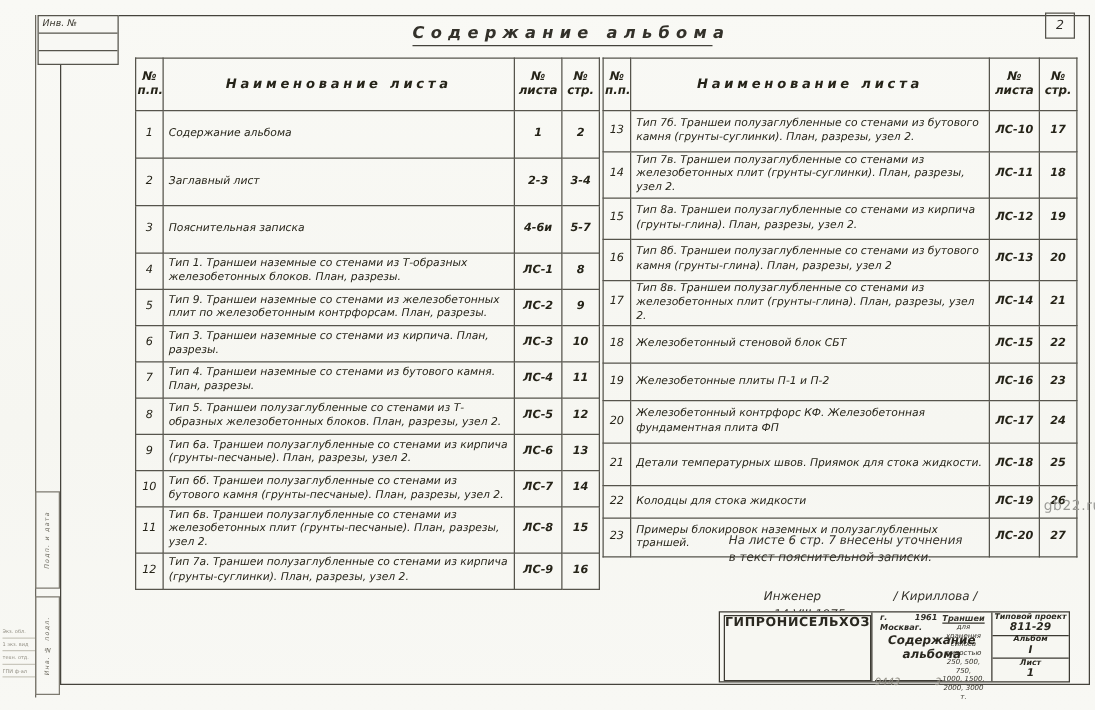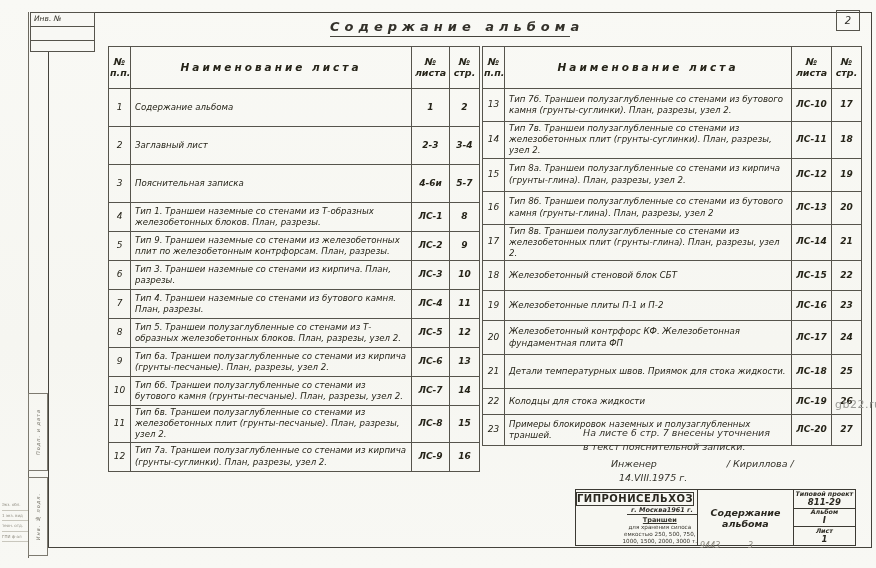--- a/index.html
+++ b/index.html
@@ -36,33 +36,33 @@
   .sheet-table thead tr{height:42px;}
   #left-table tbody tr{height:29px;}
   #left-table tbody tr:nth-child(-n+3){height:38px;}
   #right-table tbody tr{height:33px;}
   #right-table tbody tr:nth-child(6),#right-table tbody tr:nth-child(7){height:30px;}
   #right-table tbody tr:nth-child(8),#right-table tbody tr:nth-child(9){height:34px;}
   #right-table tbody tr:nth-child(10){height:26px;}
   #right-table tbody tr:nth-child(11){height:31px;}
   
   .note{position:absolute;left:583px;top:426px;width:270px;font-style:italic;font-size:9.5px;color:#34322a;line-height:1.45;}
-  .note .sig-row{display:flex;margin-top:3px;gap:12px;}
+  .note .sig-row{display:flex;margin-top:17px;}
   .note .role{margin-left:28px;}
   .note .sig{margin-left:58px;}
   .note .date{margin-left:36px;margin-top:1px;}
   
   .tblock{position:absolute;left:575px;top:489px;width:281px;height:57px;border:1.7px solid #3c3a33;
     display:flex;background:#f7f7f2;box-sizing:border-box;}
-  .tb-col1{width:122px;border-right:1.4px solid #3c3a33;box-sizing:border-box;display:flex;flex-direction:column;align-items:flex-end;}
+  .tb-col1{width:122px;border-right:1.4px solid #3c3a33;box-sizing:border-box;display:flex;flex-direction:row;}
   .org-box{border:1.4px solid #3c3a33;margin:2px 3px 0;text-align:center;font-size:10px;font-weight:bold;
     letter-spacing:0.5px;line-height:1.2;color:#2a2820;}
   .city-row{display:flex;justify-content:space-between;padding:0 4px;font-size:6.5px;font-style:italic;
     border-bottom:1px solid #3c3a33;font-weight:bold;}
-  .proj{flex:1;text-align:center;font-size:5.6px;line-height:1.25;color:#34322a;padding-top:1px;}
+  .proj{flex:1;text-align:center;font-size:5.6px;font-style:italic;line-height:1.25;color:#34322a;padding-top:1px;}
   .proj .p1{font-size:6.5px;font-weight:bold;text-decoration:underline;}
   .tb-col2{width:97px;border-right:1.4px solid #3c3a33;box-sizing:border-box;
     display:flex;align-items:center;justify-content:center;text-align:center;
     font-size:9.5px;font-style:italic;font-weight:bold;color:#2a2820;}
   .tb-col3{width:62px;display:flex;flex-direction:column;box-sizing:border-box;}
   .tb3-cell{flex:1;border-bottom:1.2px solid #3c3a33;text-align:center;font-style:italic;line-height:1.1;
     display:flex;flex-direction:column;justify-content:center;color:#2a2820;}
   .tb3-cell:last-child{border-bottom:none;}
   .tb3-label{font-size:6.3px;font-weight:bold;}
   .tb3-value{font-size:8.5px;font-weight:bold;}

